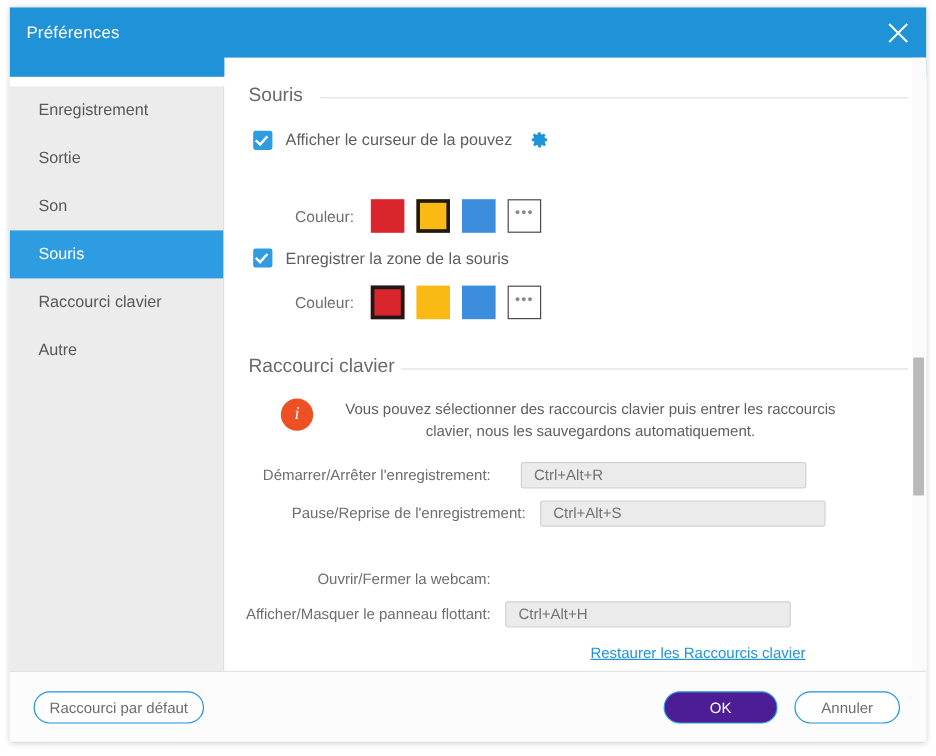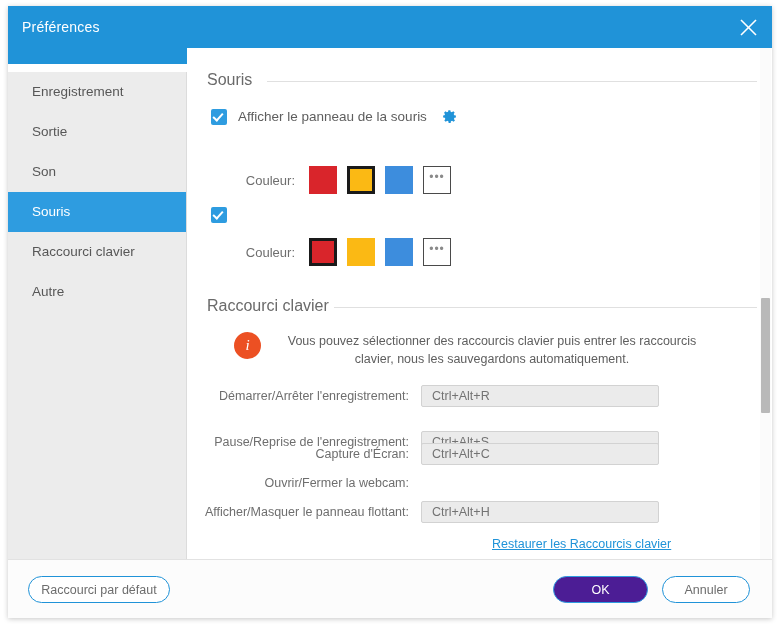--- a/index.html
+++ b/index.html
@@ -315,69 +315,66 @@
     <div class="side-item">Autre</div>
   </div>
 
   <div class="content">
 
     <div class="section-head" style="left:20px; top:23px;">Souris</div>
     <div class="section-rule" style="left:80px; top:33px; width:490px;"></div>
 
     <div class="cb-row" style="left:24px; top:60px;">
       <div class="cbox checked"></div>
-      <div class="cb-label">Afficher le panneau de la souris</div>
+      <div class="cb-label">Afficher le curseur de la pouvez</div>
       <div class="gear">
         <svg width="17" height="17" viewBox="0 0 24 24" fill="#2093d8">
           <path d="M12 8.5a3.5 3.5 0 1 0 0 7 3.5 3.5 0 0 0 0-7zm0 5.2a1.7 1.7 0 1 1 0-3.4 1.7 1.7 0 0 1 0 3.4z"></path>
           <path d="M21 13.4v-2.8l-2.4-.4a6.9 6.9 0 0 0-.7-1.7l1.4-2-2-2-2 1.4a6.9 6.9 0 0 0-1.7-.7L13.2 3h-2.8l-.4 2.4c-.6.15-1.15.4-1.7.7l-2-1.4-2 2 1.4 2c-.3.55-.55 1.1-.7 1.7L3 10.6v2.8l2.4.4c.15.6.4 1.15.7 1.7l-1.4 2 2 2 2-1.4c.55.3 1.1.55 1.7.7l.4 2.4h2.8l.4-2.4c.6-.15 1.15-.4 1.7-.7l2 1.4 2-2-1.4-2c.3-.55.55-1.1.7-1.7l2.4-.4z"></path>
         </svg>
       </div>
     </div>
 
 
     <div class="color-row" style="left:46px; top:118px;">
       <div class="color-label">Couleur:</div>
       <div class="swatch" style="background:#D9252B"></div>
       <div class="swatch sel" style="background:#FBB914"></div>
       <div class="swatch" style="background:#3D8DDD"></div>
       <div class="swatch-more">•••</div>
     </div>
 
     <div class="cb-row" style="left:24px; top:159px;">
       <div class="cbox checked"></div>
+      <div class="cb-label">Enregistrer la zone de la souris</div>
     </div>
 
     <div class="color-row" style="left:46px; top:190px;">
       <div class="color-label">Couleur:</div>
       <div class="swatch sel" style="background:#D9252B"></div>
       <div class="swatch" style="background:#FBB914"></div>
       <div class="swatch" style="background:#3D8DDD"></div>
       <div class="swatch-more">•••</div>
     </div>
 
     <div class="section-head" style="left:20px; top:249px;">Raccourci clavier</div>
     <div class="section-rule" style="left:147px; top:259px; width:423px;"></div>
 
     <div class="info-wrap" style="left:47px; top:284px;">
       <div class="info-icon">i</div>
       <div class="info-text">Vous pouvez sélectionner des raccourcis clavier puis entrer les raccourcis clavier, nous les sauvegardons automatiquement.</div>
     </div>
 
-    <div class="sc-row" style="top:336px;">
+    <div class="sc-row" style="top:336px;gap:13px;">
       <div class="sc-label">Démarrer/Arrêter l'enregistrement:</div>
       <div class="sc-input">Ctrl+Alt+R</div>
     </div>
-    <div class="sc-row" style="top:382px;">
+    <div class="sc-row" style="top:368px;padding-left:29px;">
       <div class="sc-label">Pause/Reprise de l'enregistrement:</div>
       <div class="sc-input">Ctrl+Alt+S</div>
-    </div>
-    <div class="sc-row" style="top:394px;">
-      <div class="sc-label">Capture d'Écran:</div>
-      <div class="sc-input">Ctrl+Alt+C</div>
     </div>
     <div class="sc-row" style="top:423px;">
       <div class="sc-label">Ouvrir/Fermer la webcam:</div>
     </div>
     <div class="sc-row" style="top:452px;">
       <div class="sc-label">Afficher/Masquer le panneau flottant:</div>
       <div class="sc-input">Ctrl+Alt+H</div>
     </div>
 
     <div class="restore-link" style="left:305px; top:489px;">Restaurer les Raccourcis clavier</div>

